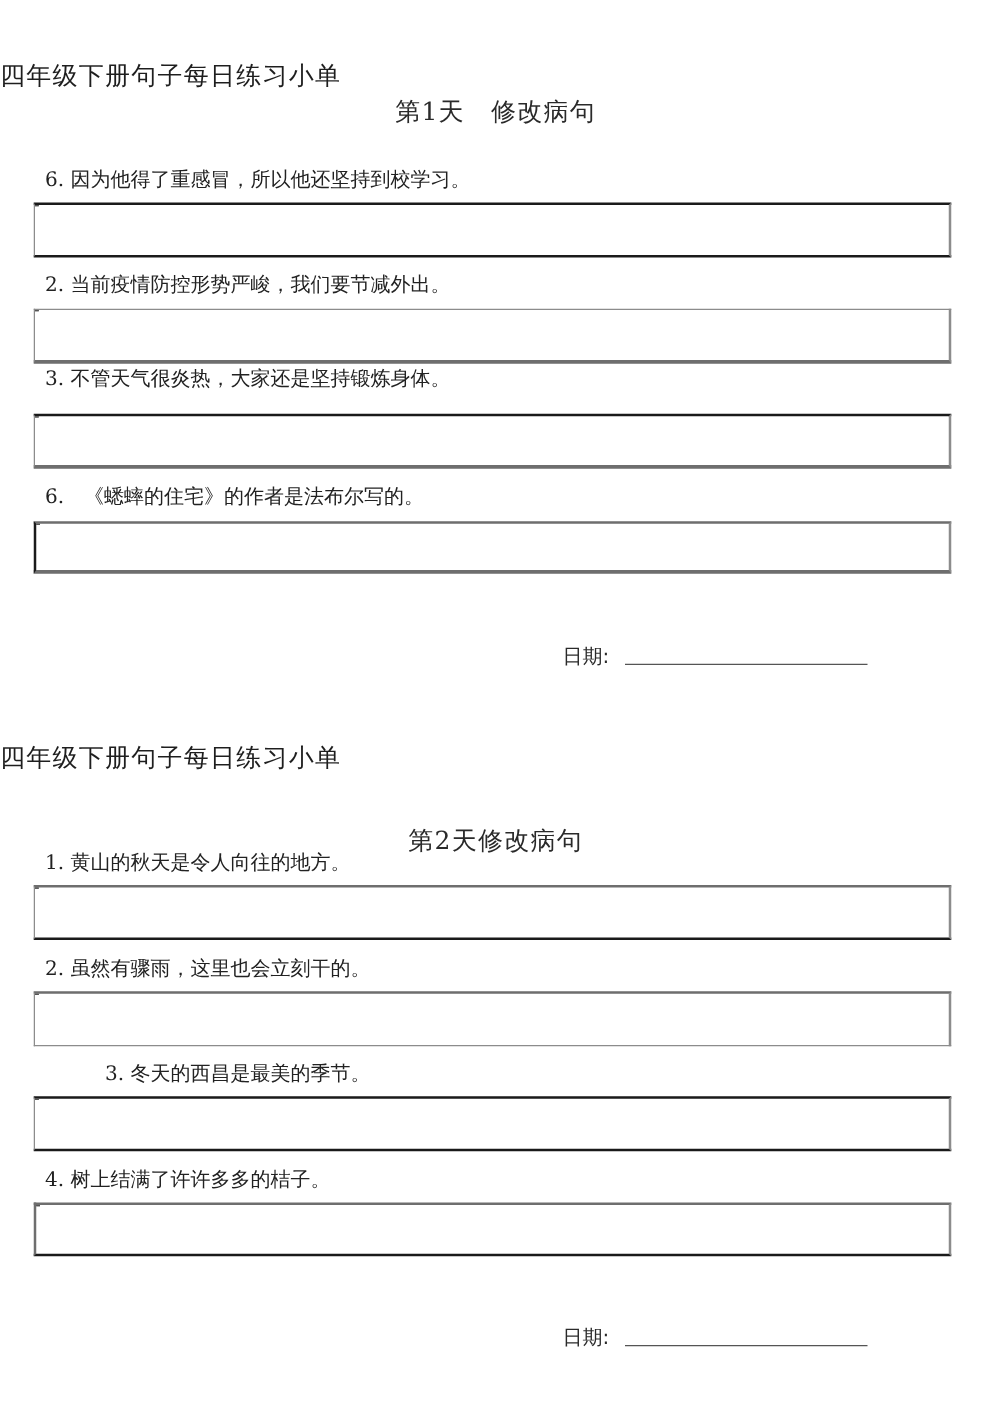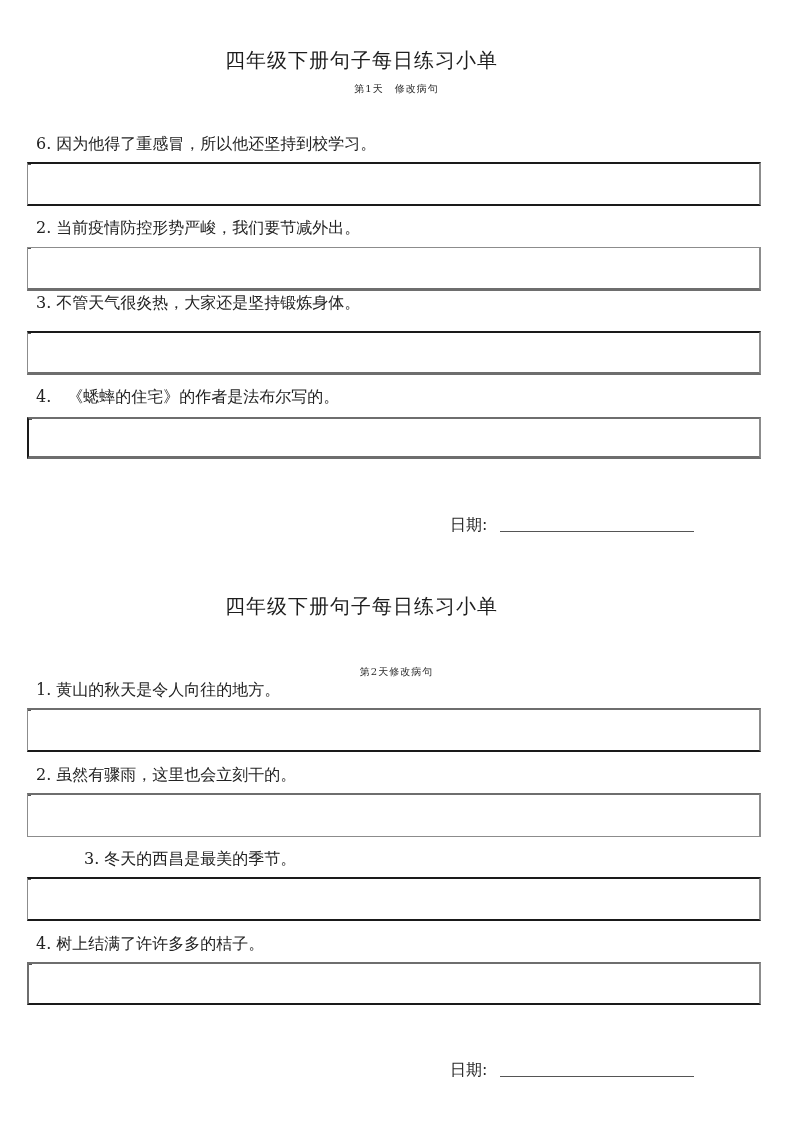--- a/index.html
+++ b/index.html
@@ -12,32 +12,32 @@
       height: 1122px;
       position: relative;
       overflow: hidden;
       font-family: "DejaVu Serif", "Liberation Serif", serif;
       color: #222222;
     }
     .title {
       position: absolute;
       left: 0;
       width: 723px;
-      text-align: center;
+      text-align: left;
       font-size: 20px;
       letter-spacing: 1px;
       color: #1e1e1e;
       line-height: 24px;
     }
     .subtitle {
       position: absolute;
       left: 0;
       width: 793px;
       text-align: center;
-      font-size: 10px;
+      font-size: 20px;
       color: #2a2a2a;
       line-height: 18px;
       letter-spacing: 1px;
     }
     .question {
       position: absolute;
       left: 36px;
       font-size: 16px;
       line-height: 20px;
       color: #222222;
@@ -93,21 +93,21 @@
 
   <div class="question" style="top:134px;">6. 因为他得了重感冒，所以他还坚持到校学习。</div>
   <div class="answer-box t-dark b-dark" style="top:162px;height:44px;"></div>
 
   <div class="question" style="top:218px;text-align:right;">2. 当前疫情防控形势严峻，我们要节减外出。</div>
   <div class="answer-box t-light b-mid" style="top:247px;height:44px;"></div>
 
   <div class="question" style="top:293px;">3. 不管天气很炎热，大家还是坚持锻炼身体。</div>
   <div class="answer-box t-dark b-mid" style="top:331px;height:44px;"></div>
 
-  <div class="question" style="top:387px;">4.　《蟋蟀的住宅》的作者是法布尔写的。</div>
+  <div class="question" style="top:387px;">6.　《蟋蟀的住宅》的作者是法布尔写的。</div>
   <div class="answer-box t-mid b-mid l-dark" style="top:417px;height:42px;"></div>
 
   <div class="date-label" style="top:516px;">日期:</div>
   <div class="date-line" style="top:531px;"></div>
 </div>
 
 <div>
   <div class="title" style="top:594px;">四年级下册句子每日练习小单</div>
   <div class="subtitle" style="top:663px;">第2天修改病句</div>
 

